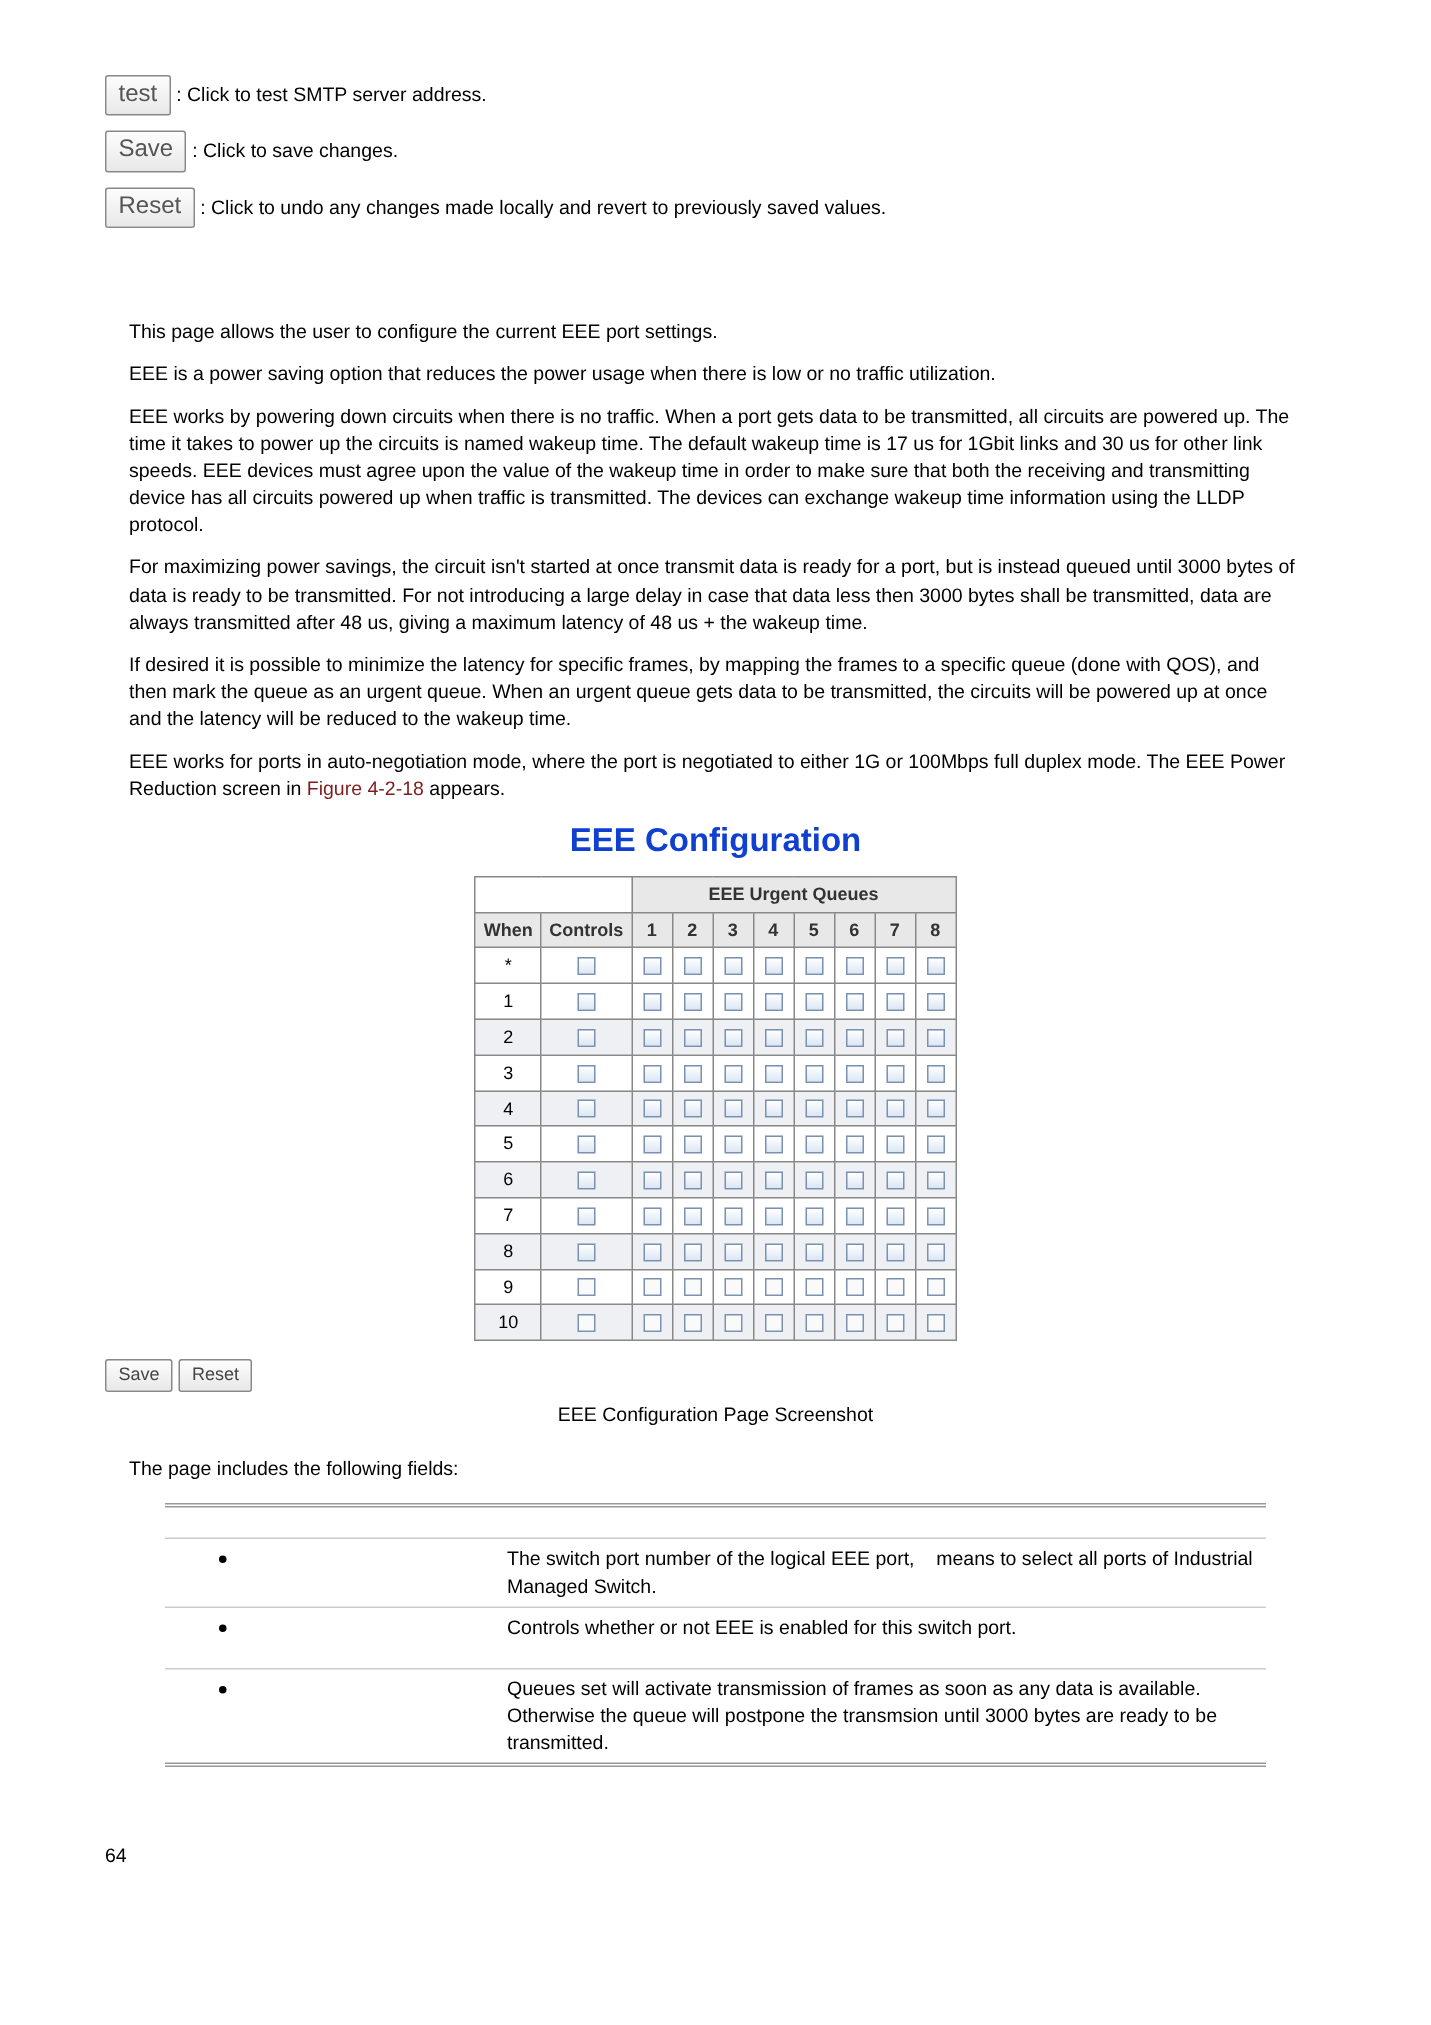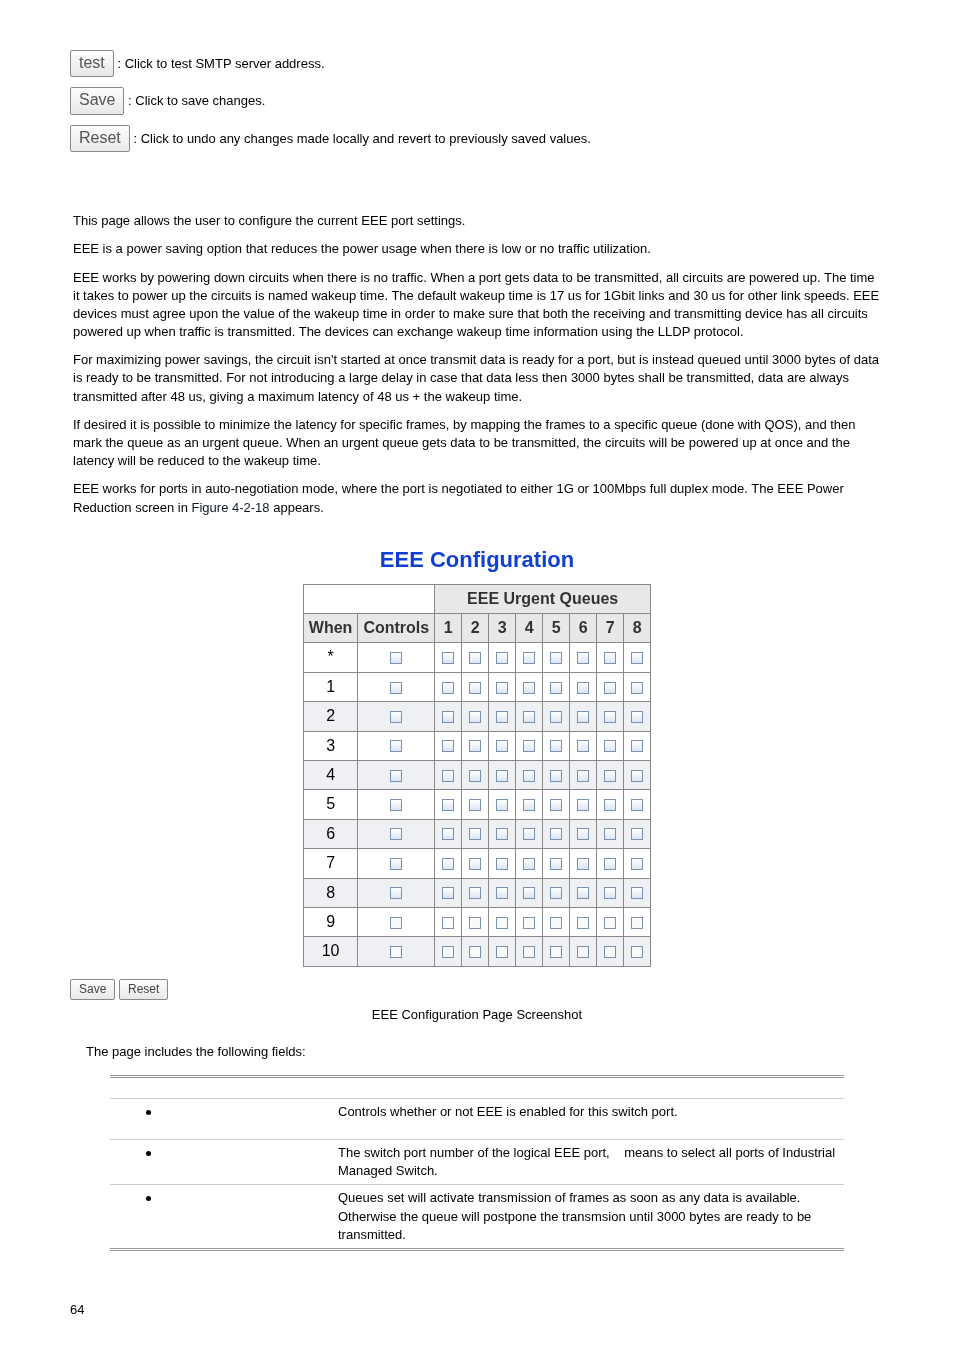--- a/index.html
+++ b/index.html
@@ -23,41 +23,41 @@
       border-radius: 2px;
       vertical-align: middle;
     }
     .btn-row {
       margin: 10px 0;
     }
     .btn-row span.desc {
       vertical-align: middle;
     }
     p.para {
-      margin: 10px 3px;
+      margin: 10px 16px;
     }
     .figref {
-      color: #0f172a;
+      color: #7f1d1d;
     }
     .figtitle {
       color: #1040d0;
       font-size: 22px;
       font-weight: bold;
       text-align: center;
-      margin: 28px 0 8px 0;
+      margin: 10px 0 8px 0;
       font-family: Arial, sans-serif;
     }
     .figwrap {
       text-align: center;
     }
     table.eee {
       border-collapse: collapse;
       margin: 0 auto;
       font-family: Verdana, Arial, sans-serif;
-      font-size: 16px;
+      font-size: 12px;
     }
     table.eee th, table.eee td {
       border: 1px solid #888;
       text-align: center;
     }
     table.eee th {
       background: #e8e8e8;
       font-weight: bold;
       color: #333;
       padding: 3px 5px;
@@ -327,25 +327,25 @@
 <p class="fields-intro">The page includes the following fields:</p>
 
 <table class="fields">
   <tbody>
       <tr class="header">
     <td class="col-obj"></td>
         <td></td>
   </tr>
   <tr class="rowline">
     <td class="col-obj"><span class="bullet"></span></td>
-    <td style="padding-bottom:18px;">Controls whether or not EEE is enabled for this switch port.</td>
+    <td>The switch port number of the logical EEE port, &nbsp;&nbsp; means to select all ports of Industrial Managed Switch.</td>
   </tr>
   <tr class="rowline">
     <td class="col-obj"><span class="bullet"></span></td>
-    <td>The switch port number of the logical EEE port, &nbsp;&nbsp; means to select all ports of Industrial Managed Switch.</td>
+    <td style="padding-bottom:18px;">Controls whether or not EEE is enabled for this switch port.</td>
   </tr>
   <tr class="rowline sep-bot">
     <td class="col-obj"><span class="bullet"></span></td>
     <td>Queues set will activate transmission of frames as soon as any data is available. Otherwise the queue will postpone the transmsion until 3000 bytes are ready to be transmitted.</td>
   </tr>
 </tbody>
   </table>
 
 <p class="pnum">64</p>
 

